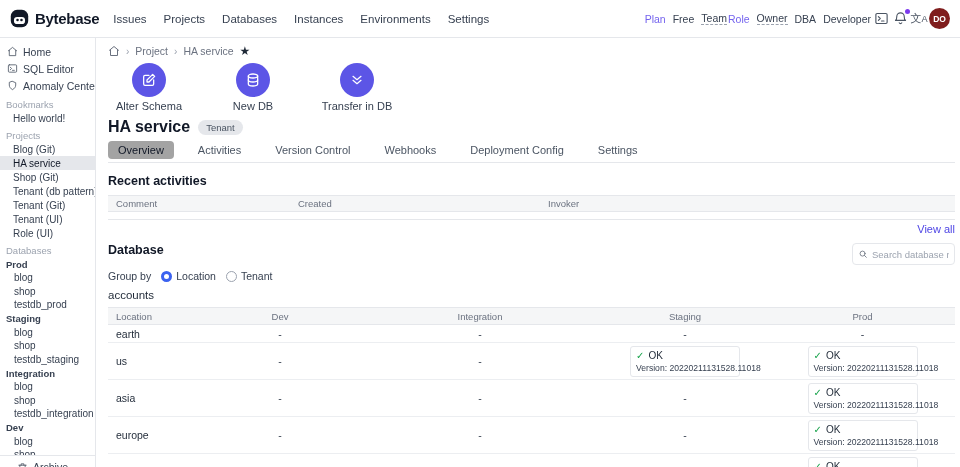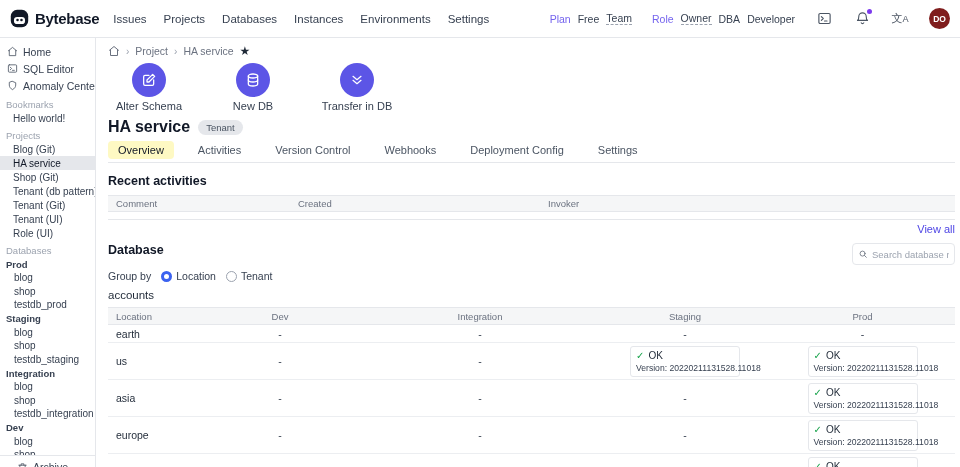--- a/index.html
+++ b/index.html
@@ -8,21 +8,21 @@
   :root { --accent:#5C55E6; --link:#4F46E5; --ok:#16A34A; --border:#e5e7eb; --muted:#6b7280; }
 
   
   .navbar { height:38px; display:flex; align-items:center; padding:0 10px 0 10px;
     border-bottom:1px solid var(--border); background:#fff; }
   .brand { display:flex; align-items:center; gap:6px; margin-right:14px; cursor:pointer; }
   .brand-logo { width:19px; height:19px; }
   .brand-name { font-size:15px; font-weight:700; letter-spacing:-0.3px; color:#111827; }
   .nav-links { display:flex; align-items:center; gap:17px; list-style:none; }
   .nav-links li { font-size:11.5px; color:#374151; cursor:pointer; }
-  .nav-right { margin-left:auto; display:flex; align-items:center; gap:20px; }
+  .nav-right { margin-left:auto; display:flex; align-items:center; gap:1px; }
   .meta-group { display:flex; align-items:center; gap:7px; font-size:10.5px; color:#374151; }
   .meta-accent { color:#7463EE; }
   .meta-underline { border-bottom:1px dashed #9ca3af; cursor:pointer; }
   .icon-btn { width:18px; height:18px; display:flex; align-items:center; justify-content:center;
     position:relative; cursor:pointer; color:#4b5563; }
   .icon-btn svg { width:15px; height:15px; }
   .noti-dot { position:absolute; top:-1px; right:-1px; width:5px; height:5px; border-radius:50%; }
   .translate-glyph { font-size:11px; color:#4b5563; white-space:nowrap; }
   .avatar { width:21px; height:21px; border-radius:50%; color:#fff; font-size:8.5px; font-weight:700;
     display:flex; align-items:center; justify-content:center; cursor:pointer; }
@@ -65,21 +65,21 @@
   .qa-circle svg { width:16px; height:16px; color:#fff; }
   .qa-label { margin-top:3px; font-size:11px; color:#374151; white-space:nowrap; }
 
   .title-row { margin-top:6px; display:flex; align-items:center; gap:8px; }
   .page-title { font-size:16px; font-weight:700; color:#111827; }
   .badge { background:#e5e7eb; color:#4b5563; font-size:9.5px; padding:2px 8px; border-radius:999px; }
 
   .tabs { margin-top:5px; display:flex; align-items:center; gap:14px; border-bottom:1px solid var(--border);
     padding-bottom:3px; }
   .tab { font-size:11px; color:#4b5563; padding:3px 10px; border-radius:4px; cursor:pointer; white-space:nowrap; }
-  .tab.active { background:#fef9c3; color:#111827; }
+  .tab.active { background:#a3a3a3; color:#111827; }
 
   .section-heading { font-size:12.5px; font-weight:700; color:#111827; }
   .recent-heading { margin-top:11px; }
 
   .ra-table { margin-top:7px; border-top:1px solid var(--border); border-bottom:1px solid var(--border); }
   .ra-head { display:grid; grid-template-columns:182px 250px 210px 1fr; background:#f5f6f7;
     border-bottom:1px solid var(--border); height:16px; align-items:center; }
   .ra-head span { font-size:9.5px; color:#6b7280; padding-left:8px; }
   .ra-empty { height:7px; background:#fff; }
   .view-all-row { display:flex; justify-content:flex-end; margin-top:3px; }

